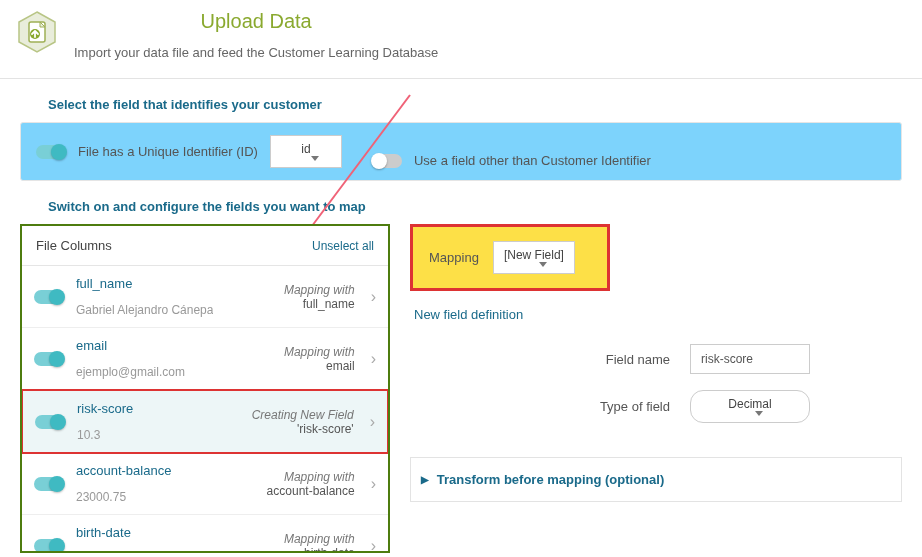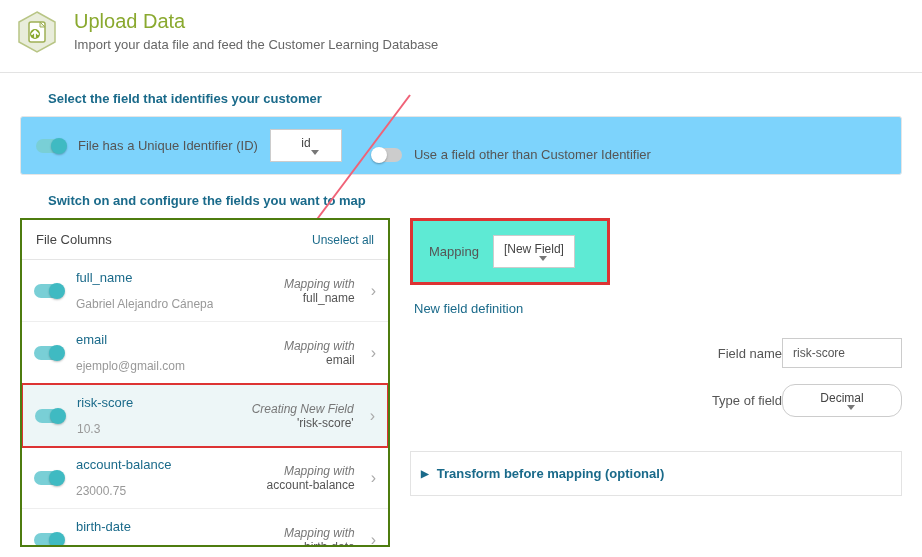--- a/index.html
+++ b/index.html
@@ -1,21 +1,21 @@
 <!DOCTYPE html>
 <html><head>
 <meta charset="utf-8">
 <style>
   * { box-sizing: border-box; margin: 0; padding: 0; font-family: Arial, Helvetica, sans-serif; }
   body { background: #fff; color: #333; font-size: 13px; width: 922px; }
   
   
   .header { display: flex; align-items: flex-start; gap: 15px; padding: 10px 15px 18px 15px; border-bottom: 1px solid #e3e3e3; }
   .header-icon { width: 44px; height: 44px; flex-shrink: 0; }
-  .header-title { font-size: 20px; color: #8aa92f; font-weight: 400; margin-bottom: 4px; }
+  .header-title { font-size: 20px; color: #8aa92f; font-weight: 400; margin-bottom: 12px; text-align: center; }
   .header-sub { font-size: 13px; color: #666; }
   
   
   .section-label { color: #1a6a8a; font-size: 13px; font-weight: bold; padding: 18px 20px 10px 20px; margin-left: 28px; }
   
   
   .identifier-row { display: flex; align-items: flex-end; gap: 30px; padding: 12px 15px; margin: 0 20px; background: #7dd3fc; border: 1px solid #e5e5e5; border-radius: 3px; }
   .id-part { display: flex; align-items: center; gap: 12px; }
   .id-label { color: #555; }
   .select-box { display: inline-flex; align-items: center; justify-content: space-between; border: 1px solid #ccc; background: #fff; padding: 6px 10px; min-width: 72px; font-size: 12px; color: #444; cursor: pointer; flex-direction: column; }
@@ -49,24 +49,24 @@
   .col-map-val { color: #555; }
   .chev { color: #aaa; font-size: 16px; padding-left: 4px; }
   
   
   .col-list::-webkit-scrollbar { width: 10px; }
   .col-list::-webkit-scrollbar-track { background: #f0f0f0; }
   .col-list::-webkit-scrollbar-thumb { background: #c4c4c4; }
   
   
   .right-col { flex: 1; position: relative; z-index: 2; }
-  .mapping-bar { display: flex; align-items: center; gap: 14px; padding: 14px 16px; background: #5eead4; border: 3px solid #d33; width: 200px; }
+  .mapping-bar { display: flex; align-items: center; gap: 14px; padding: 14px 16px; background: #fde047; border: 3px solid #d33; width: 200px; }
   .mapping-label { color: #555; }
   .def-header { color: #1a6a8a; font-weight: normal; padding: 16px 4px 14px 4px; font-size: 13px; }
-  .form-row { display: flex; align-items: center; justify-content: flex-end; padding: 8px 0; }
+  .form-row { display: flex; align-items: center; gap: 20px; padding: 8px 0; }
   .form-label { color: #555; text-align: right; width: 260px; }
   .text-input { border: 1px solid #ccc; padding: 7px 10px; width: 120px; font-size: 12px; color: #555; }
   .transform { margin-top: 26px; padding: 14px 10px; border: 1px solid #e3e3e3; display: flex; align-items: center; gap: 8px; color: #1a6a8a; font-weight: bold; cursor: pointer; background: #fff; }
   .tri { font-size: 10px; color: #1a6a8a; }
   
   
   .arrow-svg { position: absolute; pointer-events: none; z-index: 1; }
   
   .caret { display: inline-block; width: 0; height: 0; border-left: 4px solid transparent; border-right: 4px solid transparent; border-top: 5px solid #777; }
 </style>

